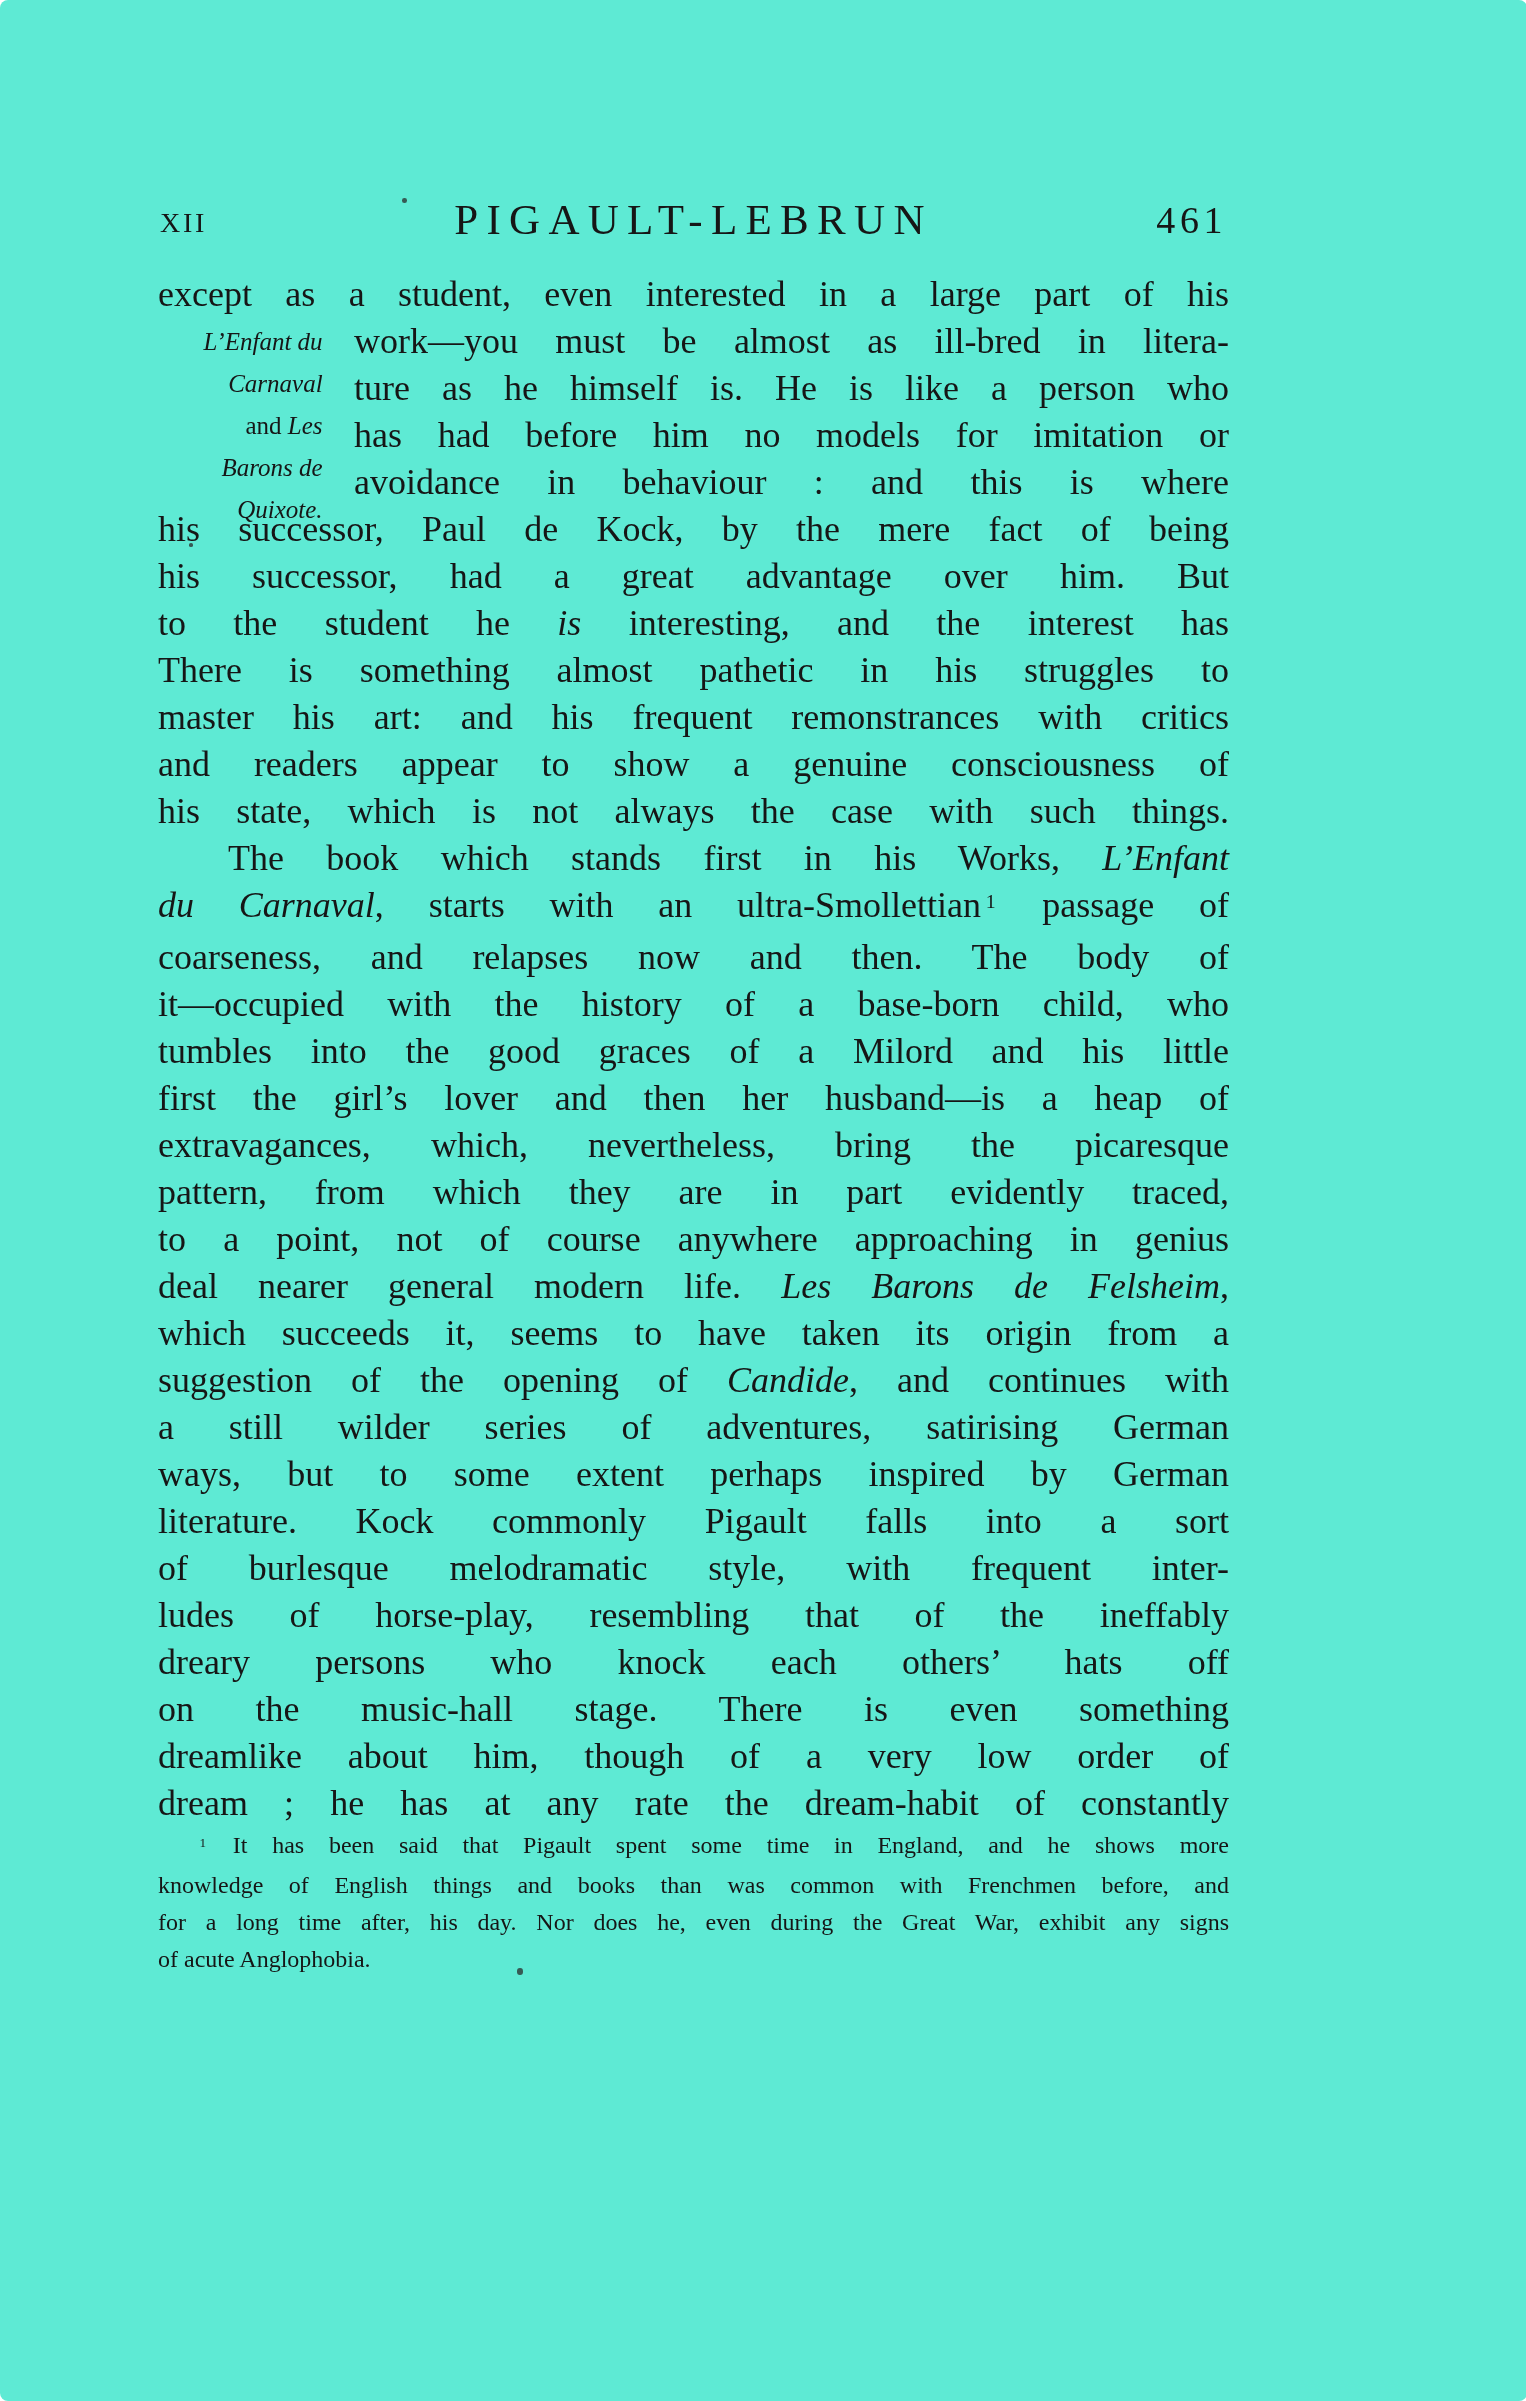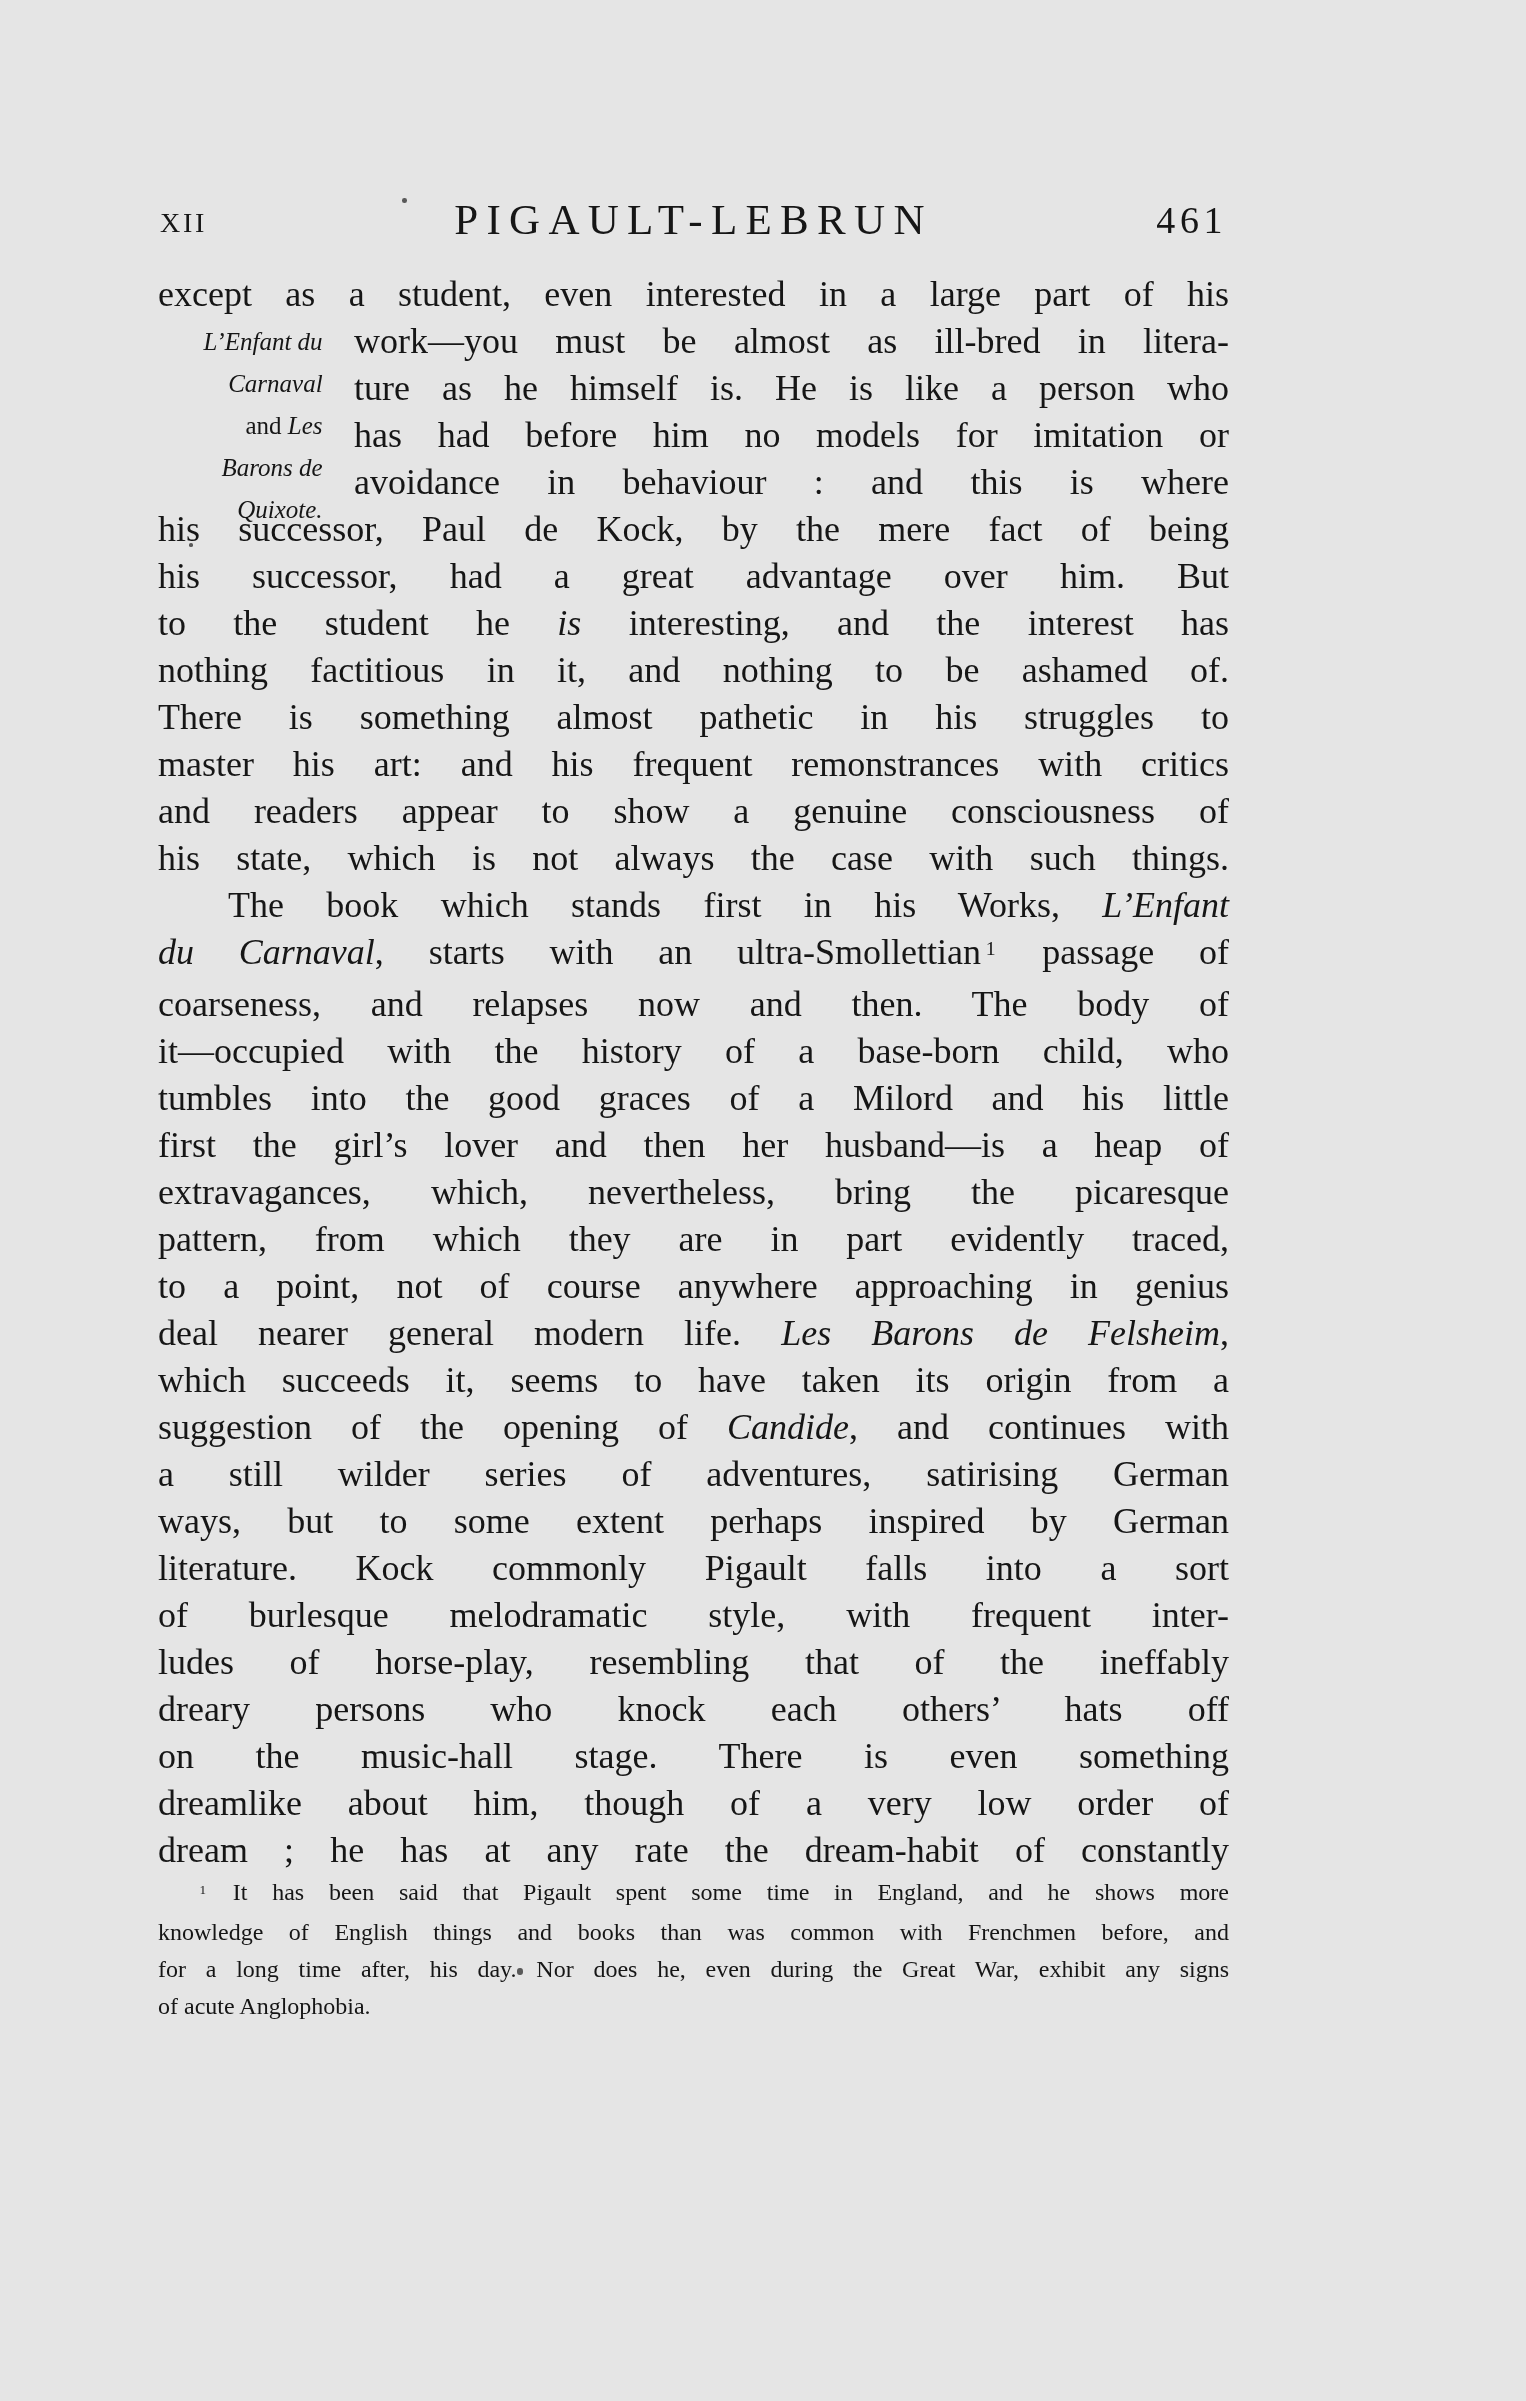--- a/index.html
+++ b/index.html
@@ -1,22 +1,23 @@
 <!DOCTYPE html>
 <html style="font-size:15px"><head>
 <meta charset="utf-8">
 <style>
   html,body { margin:0; padding:0; background:#ffffff; }
   .page {
     position:relative;
     width:1527px; height:2401px;
-    background:#e5e5e5;
+    background:#5eead4;
     color:#161616;
     font-family:"Liberation Serif","DejaVu Serif",serif;
     overflow:hidden;
+    border-radius:8px;
   }
   .header { position:absolute; top:189px; left:158px; width:1071px; height:57px; }
   .chapter-number {
     position:absolute; left:1.9px; bottom:7.4px;
     font-size:28px; letter-spacing:2.8px;
   }
   .running-title {
     position:absolute; left:50%; transform:translateX(-50%); bottom:1.9px;
     font-size:43px; letter-spacing:8.3px; white-space:nowrap;
   }
@@ -77,21 +78,20 @@
           <div class="bline"><span>ture as he himself is.  He is like a person who</span></div>
           <div class="bline"><span>has had before him no models for imitation or</span></div>
           <div class="bline"><span>avoidance in behaviour : and this is where</span></div>
         </div>
     </div>
 
     <div>
         <div class="bline"><span>his successor, Paul de Kock, by the mere fact of being</span></div>
         <div class="bline"><span>his successor, had a great advantage over him.  But</span></div>
         <div class="bline"><span>to the student he </span><span class="it">is</span><span> interesting, and the interest has</span></div>
-        <div class="bline"><span>nothing factitious in it, and nothing to be ashamed of.</span></div>
         <div class="bline"><span>There is something almost pathetic in his struggles to</span></div>
         <div class="bline"><span>master his art: and his frequent remonstrances with critics</span></div>
         <div class="bline"><span>and readers appear to show a genuine consciousness of</span></div>
         <div class="bline"><span>his state, which is not always the case with such things.</span></div>
       </div>
 
     <div class="para2">
         <div class="bline"><span>The book which stands first in his Works, </span><span class="it">L’Enfant</span></div>
         <div class="bline"><span class="it">du Carnaval</span><span>, starts with an ultra-Smollettian</span><span class="fnref">1</span><span> passage of</span></div>
         <div class="bline"><span>coarseness, and relapses now and then.  The body of</span></div>

